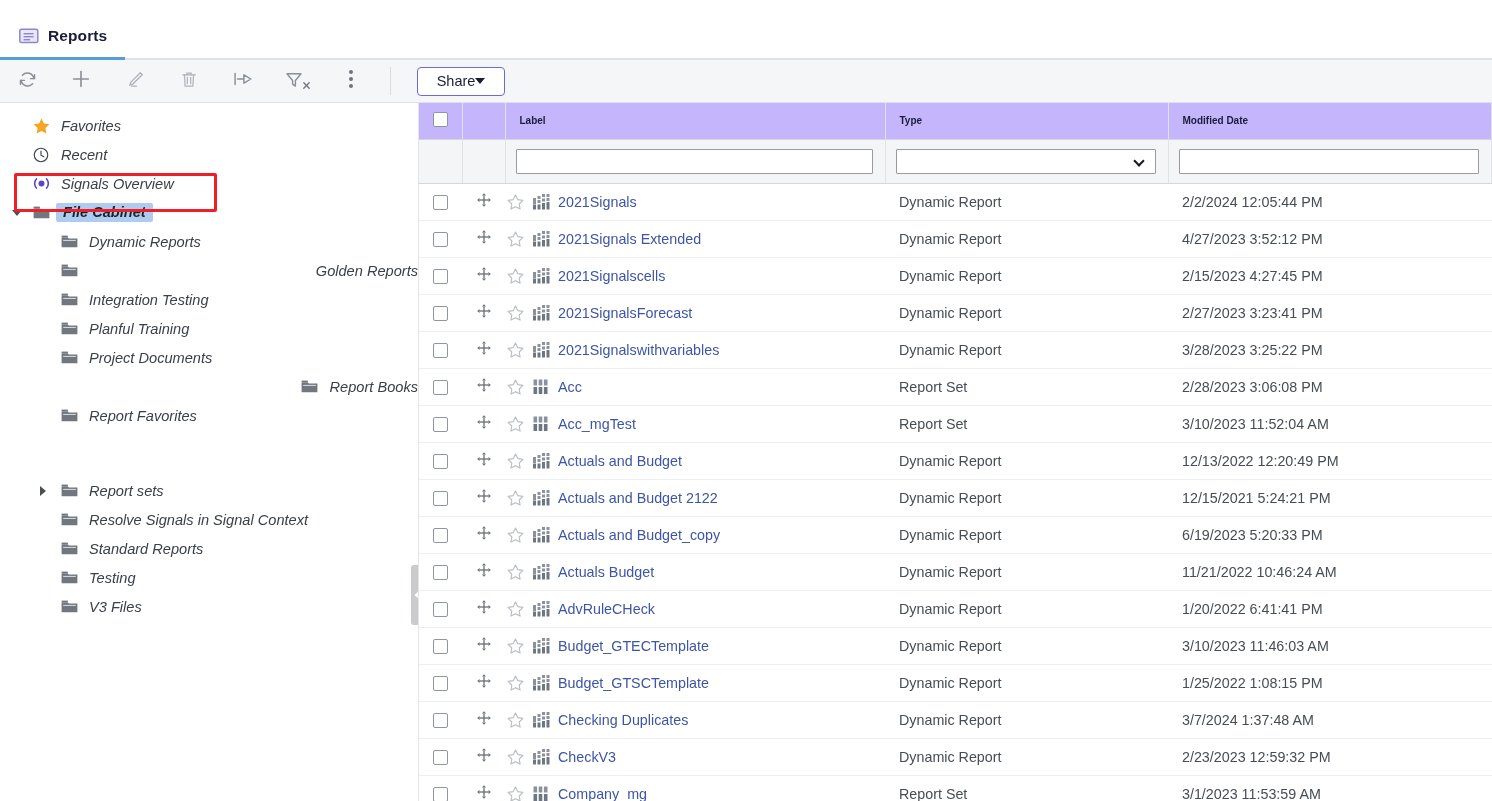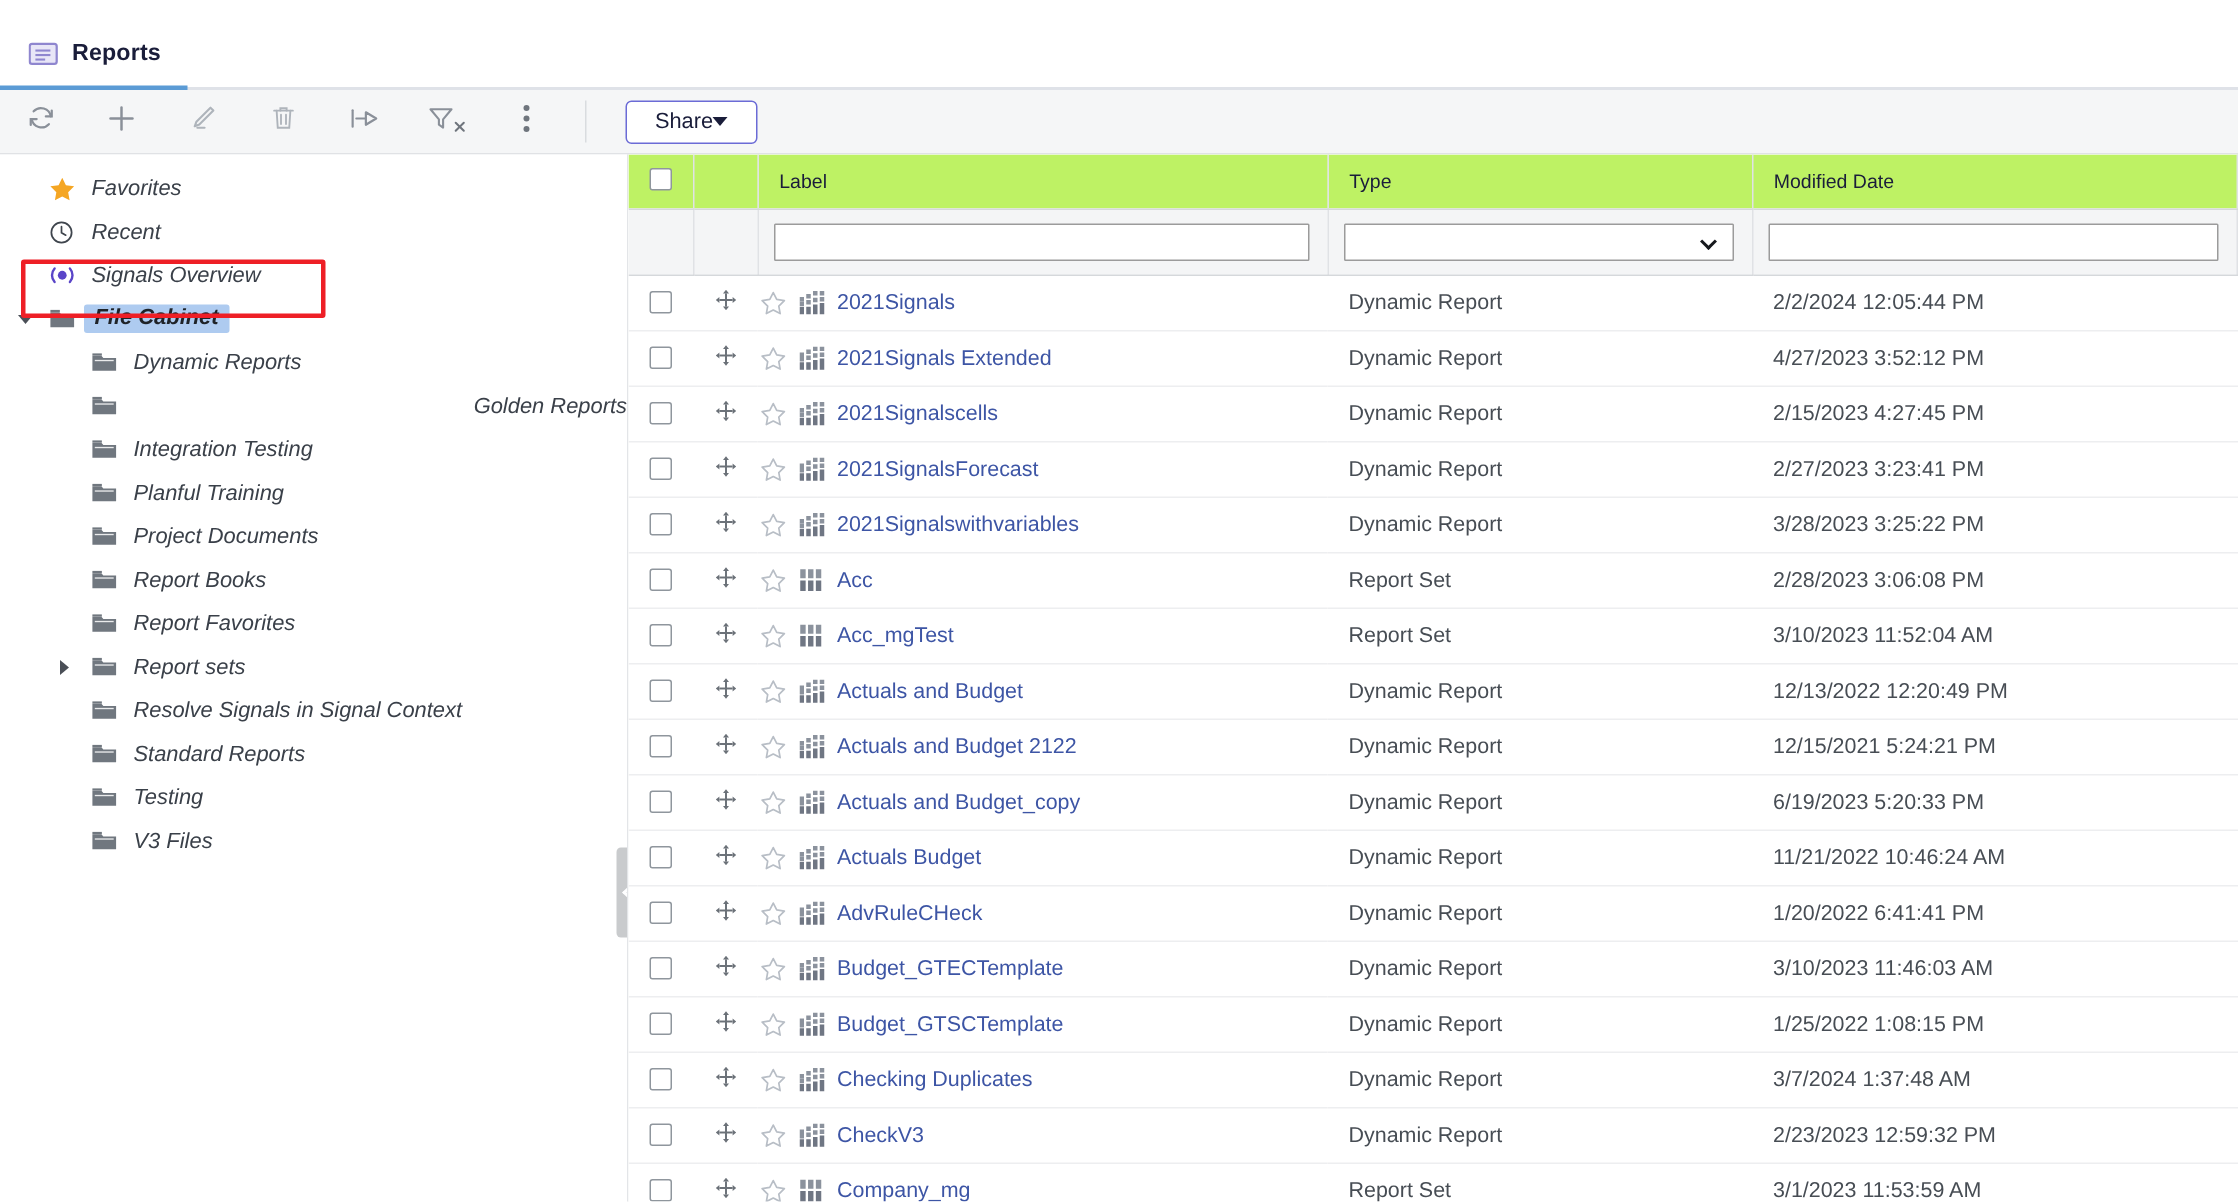--- a/index.html
+++ b/index.html
@@ -159,25 +159,25 @@
   table.grid th, table.grid td { padding: 0; }
 
   col.c-check { width: 43px; }
   col.c-drag  { width: 43px; }
   col.c-label { width: 380px; }
   col.c-type  { width: 283px; }
   col.c-date  { width: 100%; }
 
   thead th {
     height: 36px;
-    background: #bef264;
+    background: #c4b5fd;
     border-right: 1px solid #e0e2e5;
     border-bottom: 1px solid #d5d8db;
-    font-size: 13px;
-    font-weight: normal;
+    font-size: 10px;
+    font-weight: bold;
     color: #1a1d3a;
     text-align: left;
     vertical-align: middle;
   }
   thead th.pad { padding-left: 14px; }
   thead th.ctr { text-align:center; }
   tr.filter-row td {
     height: 44px;
     background: #f4f5f6;
     border-right: 1px solid #e0e2e5;
@@ -432,41 +432,41 @@
         <div class="nav-row" style="padding-left: 58px;">
           <span class="ico">
             <svg width="17" height="13" viewBox="0 0 17 13">
               <path d="M0.6 2.2 H6.6 L7.9 3.6 H16.4 V12.2 H0.6 Z" fill="#70777f"></path>
               <rect x="0.6" y="0.6" width="6.3" height="1.5" fill="#70777f"></rect>
               <rect x="2.2" y="4.9" width="12.6" height="0.9" fill="#ffffff" opacity="0.85"></rect>
             </svg>
           </span>
           <span class="nav-label">Project Documents</span>
         </div>
+        <div class="nav-row" style=" justify-content: flex-end;">
+          <span class="ico">
+            <svg width="17" height="13" viewBox="0 0 17 13">
+              <path d="M0.6 2.2 H6.6 L7.9 3.6 H16.4 V12.2 H0.6 Z" fill="#70777f"></path>
+              <rect x="0.6" y="0.6" width="6.3" height="1.5" fill="#70777f"></rect>
+              <rect x="2.2" y="4.9" width="12.6" height="0.9" fill="#ffffff" opacity="0.85"></rect>
+            </svg>
+          </span>
+          <span class="nav-label">Report Books</span>
+        </div>
         <div class="nav-row" style="padding-left: 58px;">
           <span class="ico">
             <svg width="17" height="13" viewBox="0 0 17 13">
               <path d="M0.6 2.2 H6.6 L7.9 3.6 H16.4 V12.2 H0.6 Z" fill="#70777f"></path>
               <rect x="0.6" y="0.6" width="6.3" height="1.5" fill="#70777f"></rect>
               <rect x="2.2" y="4.9" width="12.6" height="0.9" fill="#ffffff" opacity="0.85"></rect>
             </svg>
           </span>
-          <span class="nav-label">Report Books</span>
-        </div>
-        <div class="nav-row" style="padding-left: 58px;">
-          <span class="ico">
-            <svg width="17" height="13" viewBox="0 0 17 13">
-              <path d="M0.6 2.2 H6.6 L7.9 3.6 H16.4 V12.2 H0.6 Z" fill="#70777f"></path>
-              <rect x="0.6" y="0.6" width="6.3" height="1.5" fill="#70777f"></rect>
-              <rect x="2.2" y="4.9" width="12.6" height="0.9" fill="#ffffff" opacity="0.85"></rect>
-            </svg>
-          </span>
           <span class="nav-label">Report Favorites</span>
         </div>
-        <div class="nav-row" style="padding-left: 58px;">
+        <div class="nav-row" style="padding-left: 58px; margin-top: 46px;">
           <span class="twisty" style="left: 40px;"></span>
           <span class="ico">
             <svg width="17" height="13" viewBox="0 0 17 13">
               <path d="M0.6 2.2 H6.6 L7.9 3.6 H16.4 V12.2 H0.6 Z" fill="#70777f"></path>
               <rect x="0.6" y="0.6" width="6.3" height="1.5" fill="#70777f"></rect>
               <rect x="2.2" y="4.9" width="12.6" height="0.9" fill="#ffffff" opacity="0.85"></rect>
             </svg>
           </span>
           <span class="nav-label">Report sets</span>
         </div>

